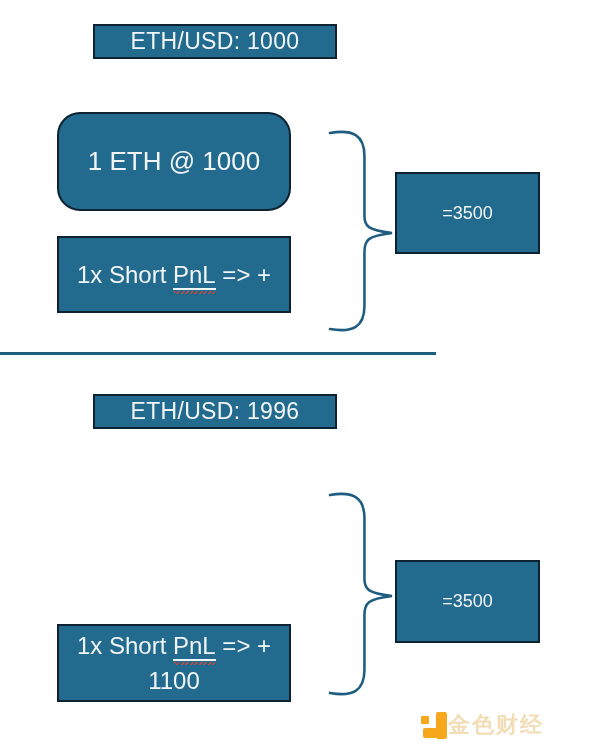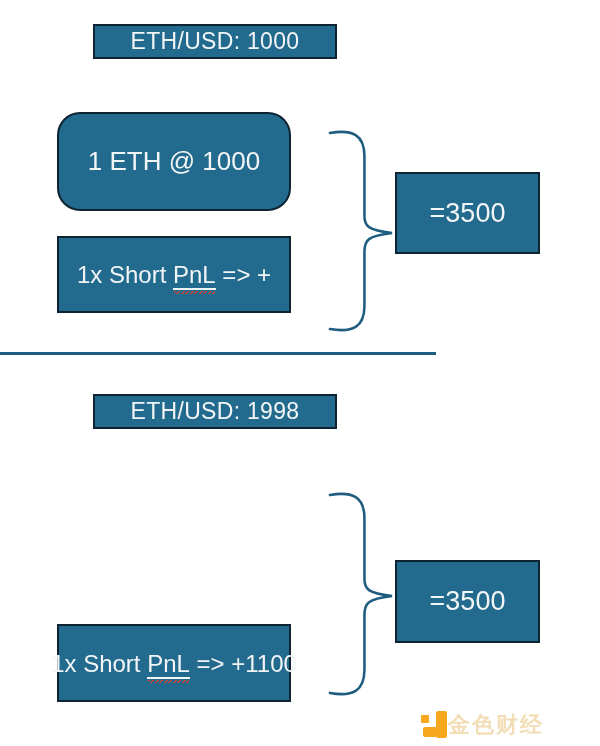--- a/index.html
+++ b/index.html
@@ -25,22 +25,22 @@
     border:2.5px solid var(--box_border);
     color:var(--box_text);
     display:flex;
     align-items:center;
     justify-content:center;
     text-align:center;
     box-sizing:border-box;
   }
   .hdr{font-size:23px;letter-spacing:0.3px;}
   .asset{font-size:26px;border-radius:23px;}
-  .pnl{font-size:24px;line-height:35px;flex-direction:row;padding:4px 6px;}
-  .result{font-size:27px;}
+  .pnl{font-size:24px;line-height:35px;flex-direction:column;padding:4px 6px;}
+  .result{font-size:18px;}
   .pnl-line{white-space:nowrap;}
   .term{
     position:relative;
     border-bottom:2px solid currentColor;
     padding-bottom:0px;
   }
   .term::after{
     content:"";
     position:absolute;
     left:1px;right:1px;bottom:-6px;height:3px;
@@ -54,21 +54,21 @@
     stroke-linecap:round;
   }
   .divider{
     position:absolute;
     left:0;top:352px;width:436px;height:2.6px;
     background:var(--line);
   }
   .watermark{
     position:absolute;
     right:12px;bottom:6px;
-    display:flex;align-items:center;
+    display:flex;align-items:flex-end;
   }
   .wm-logo{position:relative;width:27px;height:28px;display:inline-block;}
   .wm-logo .sq{position:absolute;left:0;top:4px;width:8px;height:8px;background:var(--wm_orange);border-radius:1px;}
   .wm-logo .bar{position:absolute;right:1px;top:0;width:11px;height:27px;background:var(--wm_orange);border-radius:2px;}
   .wm-logo .foot{position:absolute;left:2px;bottom:2px;width:14px;height:10px;background:var(--wm_orange);border-radius:2px;}
   .wm-text{
     color:var(--wm_text);
     font-size:22px;
     letter-spacing:2px;
     font-weight:700;
@@ -99,21 +99,21 @@
     <path d="M3,7 C26,3 38,9 38,30 L38,90 C38,100 41,104 66,107 C41,110 38,114 38,126 L38,180 C38,201 26,207 3,203"></path>
   </svg>
 
   <div class="box result" style="left:395px;top:172px;width:145px;height:82px">
     <span>=3500</span>
   </div>
 
   <div class="divider"></div>
 
   <div class="box hdr" style="left:93px;top:394px;width:244px;height:35px">
-    <span>ETH/USD: 1998</span>
+    <span>ETH/USD: 1996</span>
   </div>
 
 
   <div class="box pnl" style="left:57px;top:624px;width:234px;height:78px">
     <div class="pnl-line">
       <span>1x Short</span>
       <span class="term">PnL</span>
       <span>=&gt; +</span>
     </div>
     <div class="pnl-line">1100</div>

